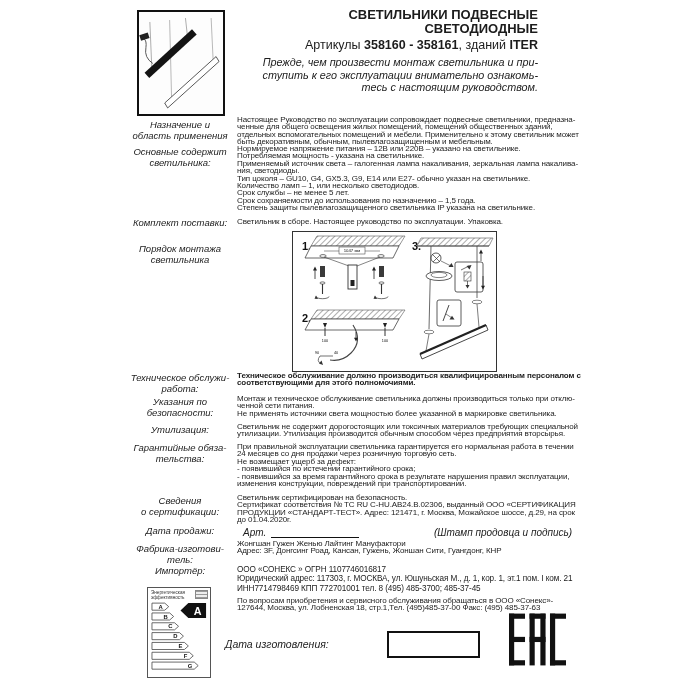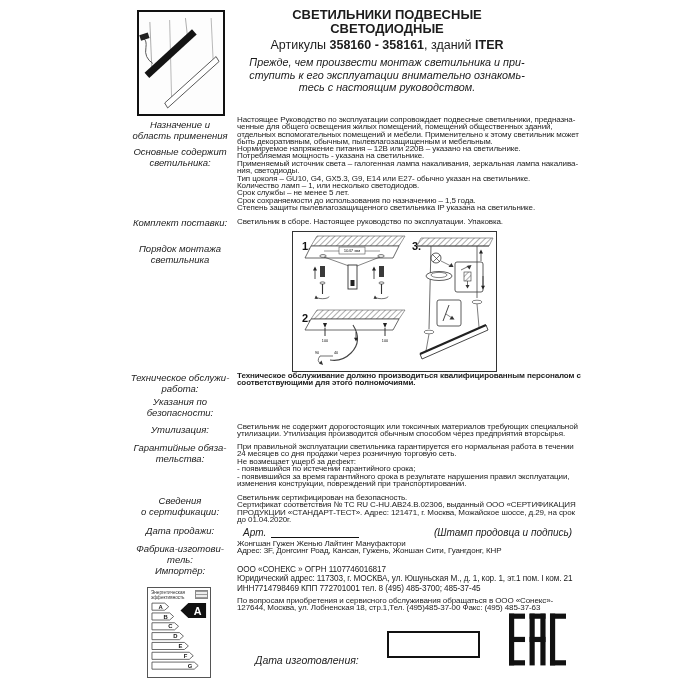--- a/index.html
+++ b/index.html
@@ -4,21 +4,21 @@
 <style>
   * { margin:0; padding:0; box-sizing:border-box; }
   html,body { width:700px; height:700px; background:#fff; }
   body { font-family:"Liberation Sans", sans-serif; color:#1c1c1c; }
   .page { position:relative; width:700px; height:700px; background:#fff; overflow:hidden; }
 
   .photo { position:absolute; left:137px; top:10px; width:88px; height:106px;
            border:2.5px solid #111; background:#fdfdfd; }
   .photo svg { display:block; }
 
-  .doc-header { position:absolute; left:236px; top:8px; width:302px; text-align:center; }
+  .doc-header { position:absolute; left:236px; top:8px; width:302px; text-align:right; }
   .doc-title { font-size:13px; font-weight:bold; line-height:14px; }
   .doc-subtitle { font-size:12.5px; margin-top:2px; line-height:14px; }
   .doc-notice { font-size:10.8px; font-style:italic; margin-top:4px; line-height:12.6px; white-space:pre-line; }
   .manual-title { font-size:12.5px; font-weight:bold; margin-top:6px; }
 
   .lbl { position:absolute; left:124px; width:112px; text-align:center;
          font-style:italic; font-size:9.5px; line-height:10.6px; white-space:pre-line; }
   .txt { position:absolute; left:237px; width:458px; font-size:8px; line-height:7.4px;
          white-space:pre-line; letter-spacing:-0.1px; }
   .txt.bold { font-weight:bold; }
@@ -35,21 +35,21 @@
   .stamp { position:absolute; left:197px; top:0; }
 
   .energy { position:absolute; left:147px; top:587px; width:64px; height:91px;
             border:1.5px solid #555; background:#fff; padding:2px 2px 0 3px; }
   .energy-head { display:flex; gap:2px; align-items:flex-start; }
   .energy-title { flex:1; font-size:4.6px; line-height:5px; white-space:pre-line; color:#333; }
   .energy-flag { width:13px; height:9px; border:0.5px solid #888;
                  background:repeating-linear-gradient(180deg,#9a9a9a 0 1.3px,#eee 1.3px 3px); }
   .energy svg { display:block; margin-top:2px; }
 
-  .mfg-label { position:absolute; left:255px; top:638px; font-style:italic; font-size:10.5px;margin-top:16px; }
+  .mfg-label { position:absolute; left:225px; top:638px; font-style:italic; font-size:10.5px; }
   .mfg-box { position:absolute; left:387px; top:631px; width:93px; height:27px;
              border:2px solid #111; background:#fff; }
   .eac { position:absolute; left:509px; top:613px; }
 </style>
 </head>
 <body>
 
 <div class="page">
 
   <div class="photo">
@@ -186,20 +186,23 @@
     </svg>
   </div>
 
   <div class="lbl" style="top:373px">Техническое обслужи-
 работа:</div>
   <div class="txt bold" style="top:372px">Техническое обслуживание должно производиться квалифицированным персоналом с
 соответствующими для этого полномочиями.</div>
 
   <div class="lbl" style="top:397px">Указания по
 безопасности:</div>
+  <div class="txt" style="top:395px">Монтаж и техническое обслуживание светильника должны производиться только при отклю-
+ченной сети питания.
+Не применять источники света мощностью более указанной в маркировке светильника.</div>
 
   <div class="lbl" style="top:425px">Утилизация:</div>
   <div class="txt" style="top:423px">Светильник не содержит дорогостоящих или токсичных материалов требующих специальной
 утилизации. Утилизация производится обычным способом через предприятия вторсырья.</div>
 
   <div class="lbl" style="top:443px">Гарантийные обяза-
 тельства:</div>
   <div class="txt" style="top:443px">При правильной эксплуатации светильника гарантируется его нормальная работа в течении
 24 месяцев со дня продажи через розничную торговую сеть.
 Не возмещает ущерб за дефект:

